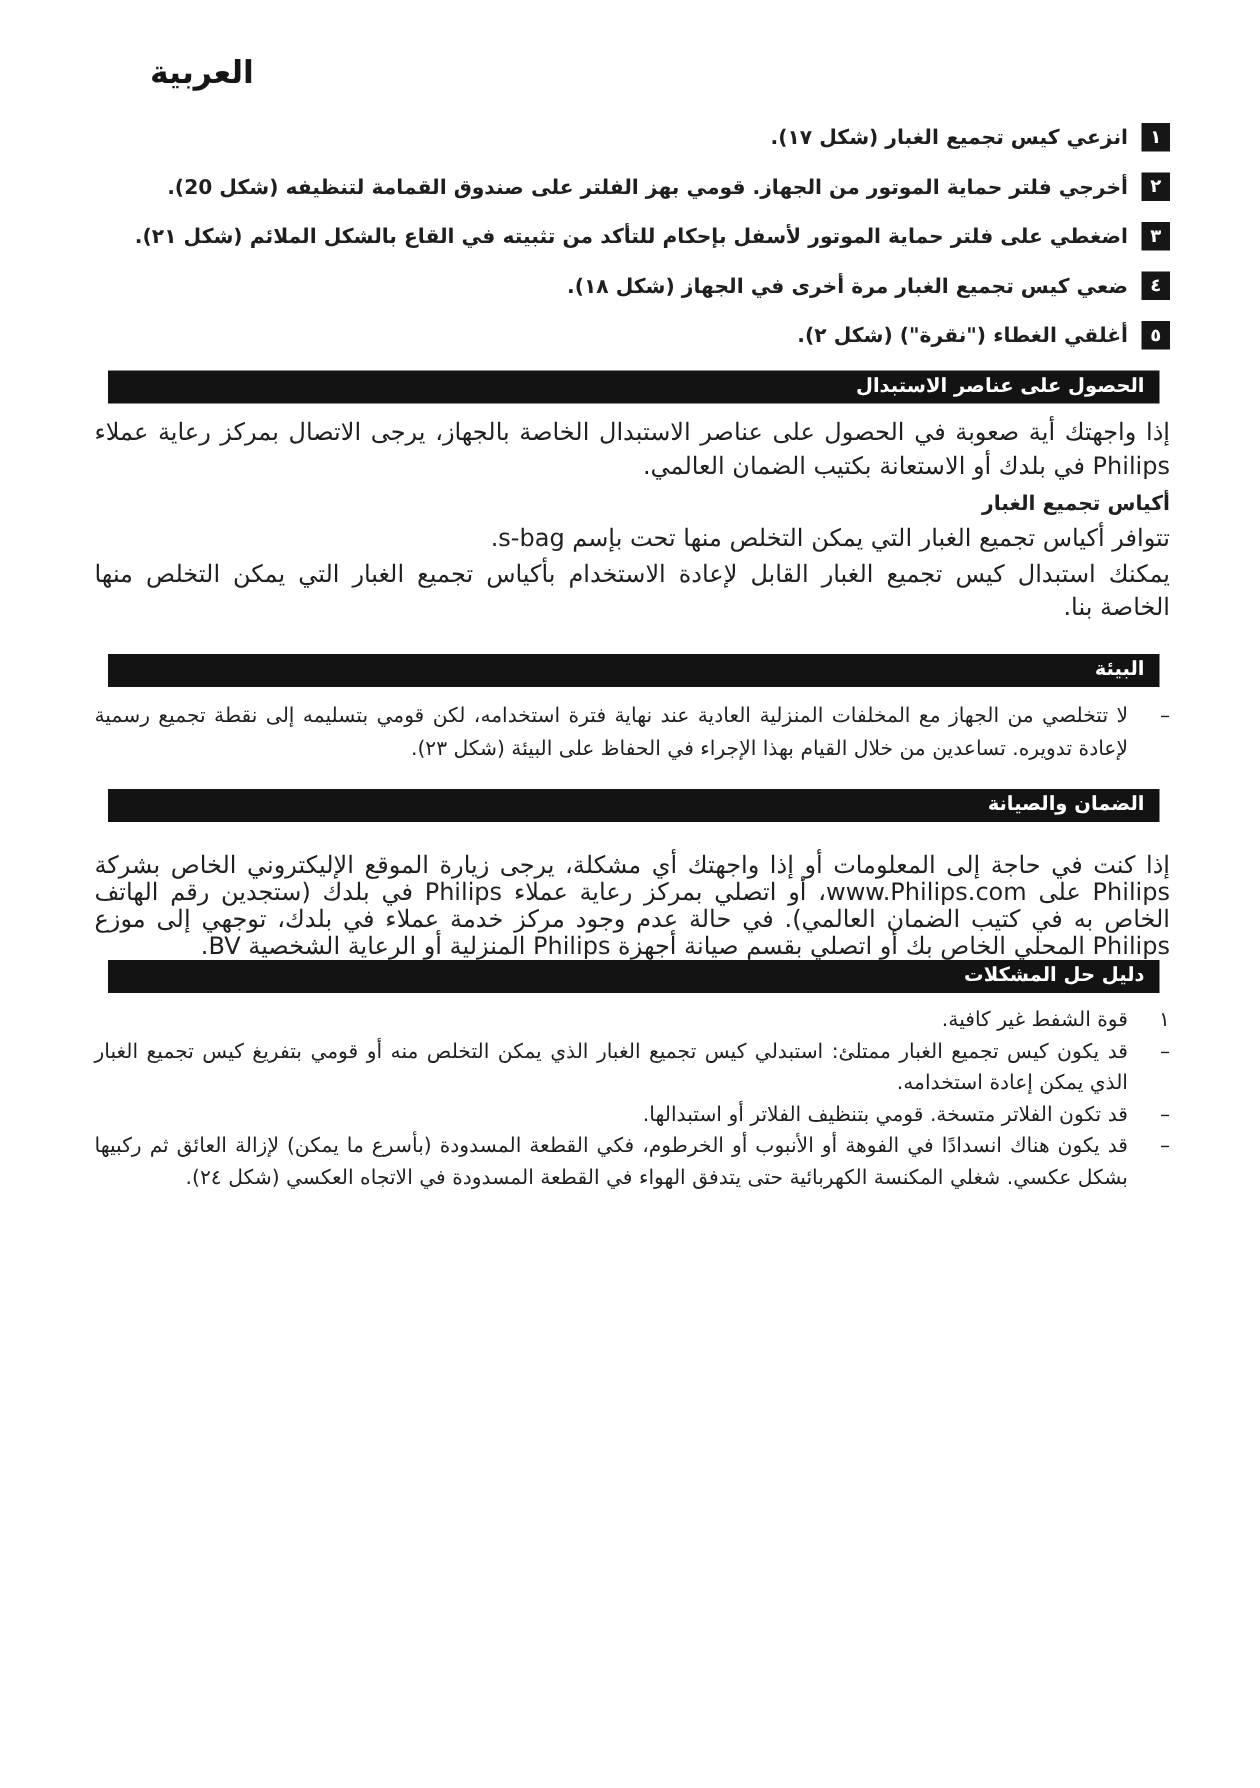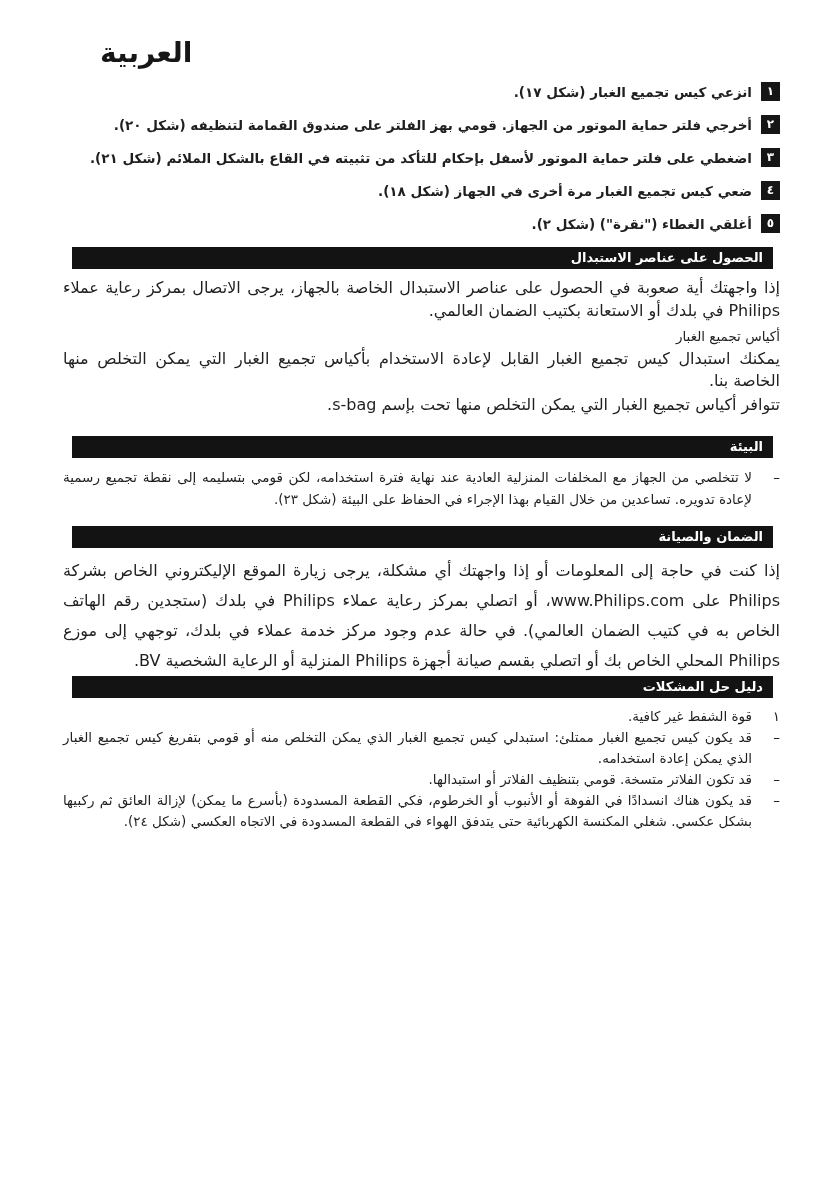--- a/index.html
+++ b/index.html
@@ -5,21 +5,21 @@
   * { margin:0; padding:0; box-sizing:border-box; }
   html,body { background:#ffffff; }
   body {
     width:840px; height:1192px; position:relative; overflow:hidden;
     font-family:"DejaVu Sans", sans-serif;
     color:#1f1f1f;
     -webkit-font-smoothing:antialiased;
   }
   .page-title {
     position:absolute; top:36px; left:100px;
-    font-size:28px; font-weight:bold; direction:rtl;
+    font-size:21px; font-weight:bold; direction:rtl;
     color:#161616;
   }
   .content {
     position:absolute; top:0; right:60px; left:63px;
     padding-top:82px;
     direction:rtl; text-align:right;
   }
   
   .steps { }
   .step {
@@ -46,25 +46,25 @@
   .bar-warranty    { margin-top:16px;padding-left:44px; }
   .bar-trouble     { }
   
   .para {
     font-size:16px; line-height:23px;
     text-align:justify; text-align-last:right;
     margin-top:7px;
   }
   .para.tight { margin-top:2px; line-height:22px; }
   .subhead {
-    font-size:13.5px; font-weight:normal; line-height:20px;
+    font-size:13.5px; font-weight:bold; line-height:20px;
     margin-top:4px;
     text-align:right;
   }
-  .warranty-para { margin-top:8px; line-height:30px; }
+  .warranty-para { margin-top:20px; line-height:18px; }
   
   .hang {
     display:flex; align-items:flex-start; gap:0;
     font-size:13.5px; line-height:21px;
   }
   .hang .marker {
     flex:0 0 28px; text-align:right; padding-left:8px;
   }
   .hang .hang-text {
     flex:1 1 auto; text-align:justify; text-align-last:right;
@@ -80,41 +80,41 @@
 
 <div class="content">
 
   <div class="steps">
     <div class="step">
       <span class="badge">١</span>
       <span class="step-text">انزعي كيس تجميع الغبار (شكل ١٧).</span>
     </div>
     <div class="step">
       <span class="badge">٢</span>
-      <span class="step-text">أخرجي فلتر حماية الموتور من الجهاز. قومي بهز الفلتر على صندوق القمامة لتنظيفه (شكل ٢٠).</span>
+      <span class="step-text">أخرجي فلتر حماية الموتور من الجهاز. قومي بهز الفلتر على صندوق القمامة لتنظيفه (شكل 20).</span>
     </div>
     <div class="step">
       <span class="badge">٣</span>
       <span class="step-text">اضغطي على فلتر حماية الموتور لأسفل بإحكام للتأكد من تثبيته في القاع بالشكل الملائم (شكل ٢١).</span>
     </div>
     <div class="step">
       <span class="badge">٤</span>
       <span class="step-text">ضعي كيس تجميع الغبار مرة أخرى في الجهاز (شكل ١٨).</span>
     </div>
     <div class="step">
       <span class="badge">٥</span>
       <span class="step-text">أغلقي الغطاء ("نقرة") (شكل ٢).</span>
     </div>
   </div>
 
   <div class="section-bar bar-replacement">الحصول على عناصر الاستبدال</div>
   <p class="para">إذا واجهتك أية صعوبة في الحصول على عناصر الاستبدال الخاصة بالجهاز، يرجى الاتصال بمركز رعاية عملاء Philips في بلدك أو الاستعانة بكتيب الضمان العالمي.</p>
   <h3 class="subhead">أكياس تجميع الغبار</h3>
+  <p class="para tight">تتوافر أكياس تجميع الغبار التي يمكن التخلص منها تحت بإسم s-bag.</p>
   <p class="para tight">يمكنك استبدال كيس تجميع الغبار القابل لإعادة الاستخدام بأكياس تجميع الغبار التي يمكن التخلص منها الخاصة بنا.</p>
-  <p class="para tight">تتوافر أكياس تجميع الغبار التي يمكن التخلص منها تحت بإسم s-bag.</p>
 
   <div class="section-bar bar-environment">البيئة</div>
   <div class="hang env-bullet">
     <span class="marker">–</span>
     <span class="hang-text">لا تتخلصي من الجهاز مع المخلفات المنزلية العادية عند نهاية فترة استخدامه، لكن قومي بتسليمه إلى نقطة تجميع رسمية لإعادة تدويره. تساعدين من خلال القيام بهذا الإجراء في الحفاظ على البيئة (شكل ٢٣).</span>
   </div>
 
   <div class="section-bar bar-warranty">الضمان والصيانة</div>
   <p class="para warranty-para">إذا كنت في حاجة إلى المعلومات أو إذا واجهتك أي مشكلة، يرجى زيارة الموقع الإليكتروني الخاص بشركة Philips على www.Philips.com، أو اتصلي بمركز رعاية عملاء Philips في بلدك (ستجدين رقم الهاتف الخاص به في كتيب الضمان العالمي). في حالة عدم وجود مركز خدمة عملاء في بلدك، توجهي إلى موزع Philips المحلي الخاص بك أو اتصلي بقسم صيانة أجهزة Philips المنزلية أو الرعاية الشخصية BV.</p>
 

